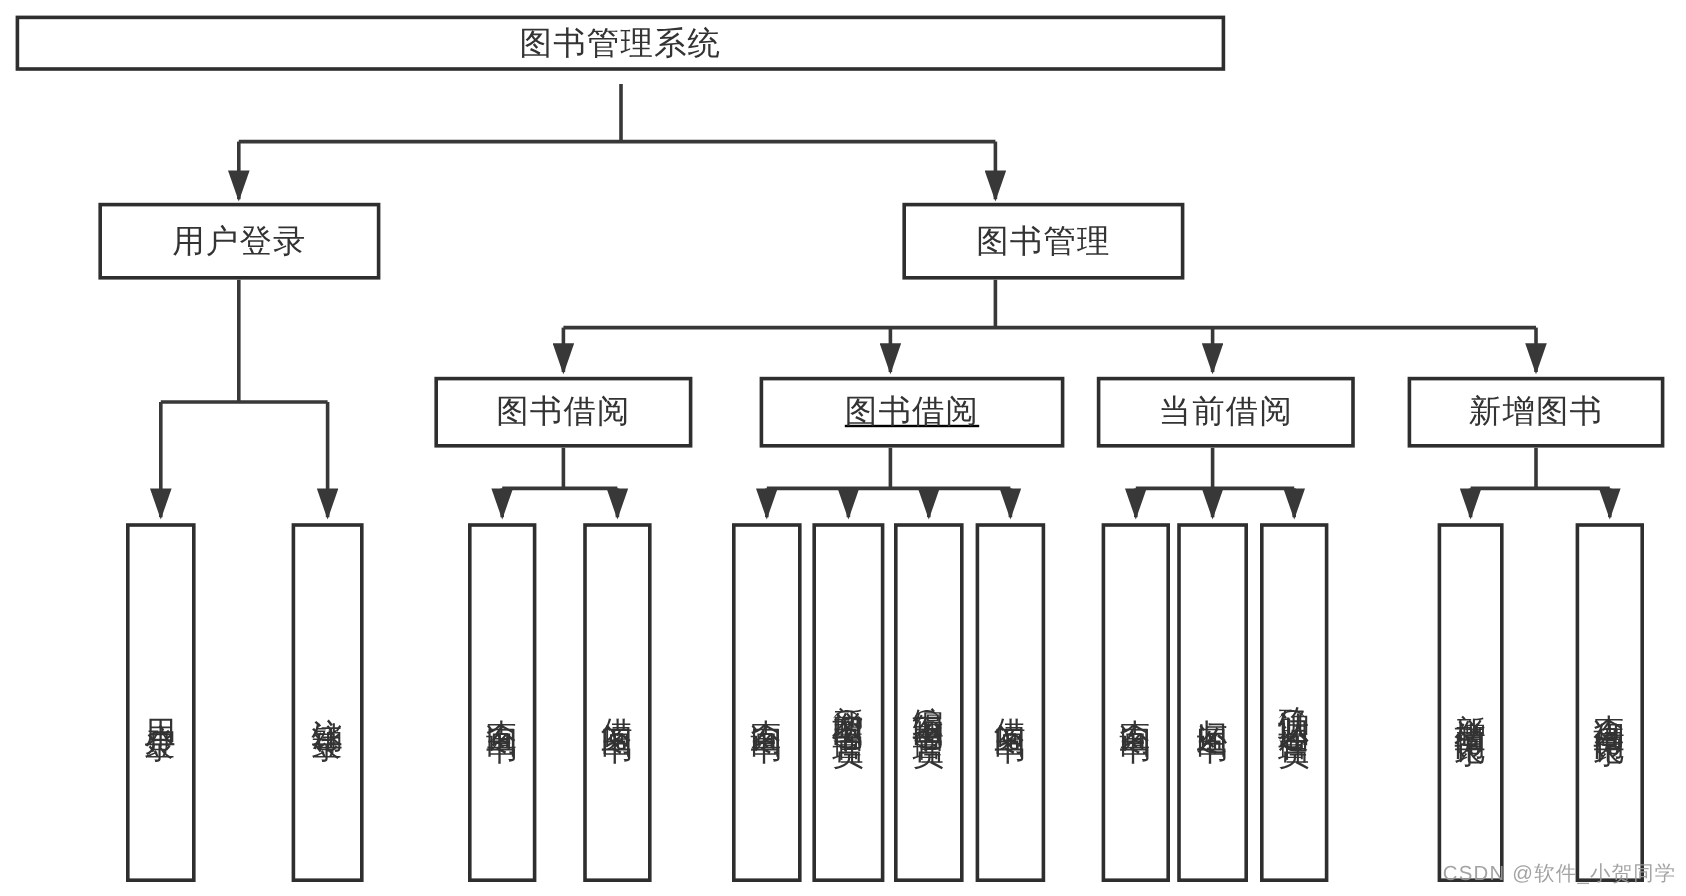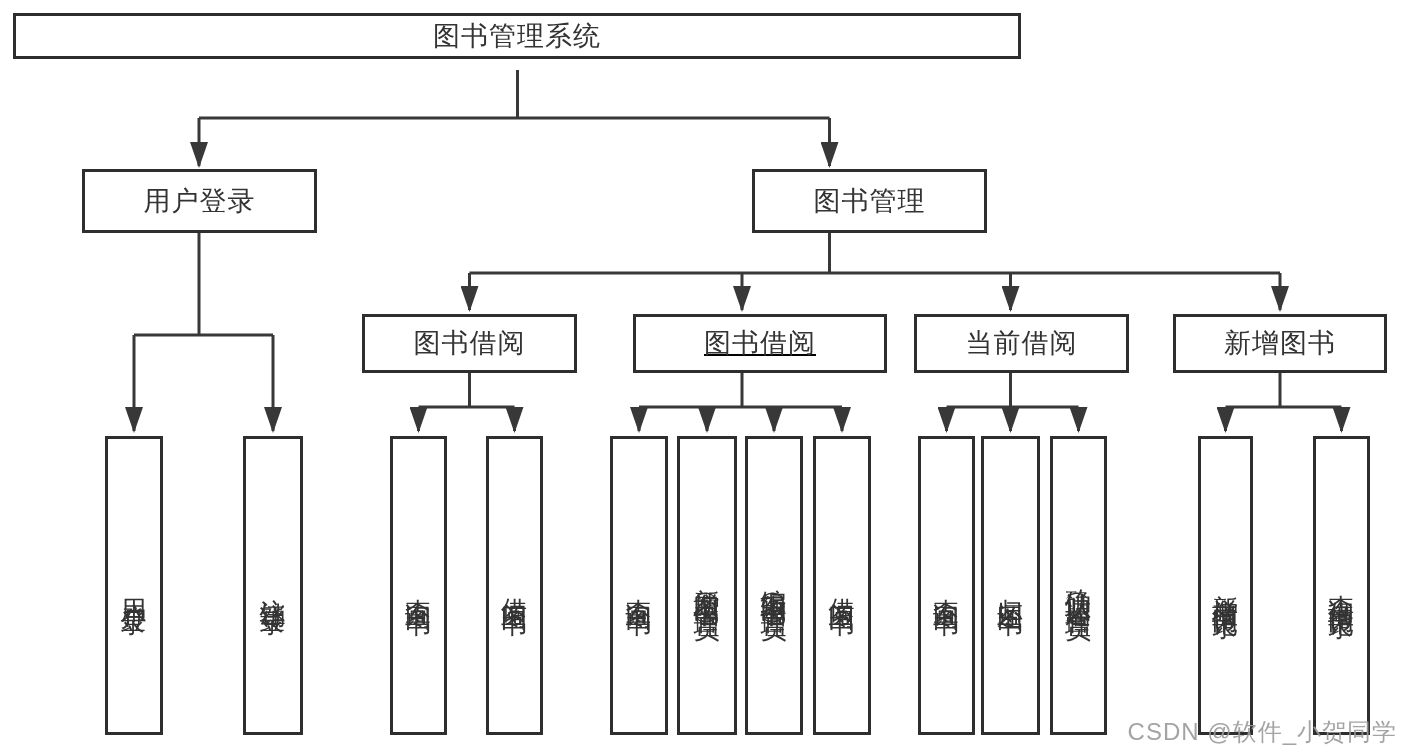--- a/index.html
+++ b/index.html
@@ -34,21 +34,21 @@
   }
   .vlabel{
     writing-mode:vertical-rl;
     text-orientation:mixed;
     font-size:26px;color:var(--text);
     letter-spacing:4px;line-height:1;
   }
   .watermark{
     position:absolute;
     right:8px;top:716px;
-    font-size:24px;
+    font-size:17px;
     color:var(--watermark);
     opacity:.9;
     z-index:5;
     white-space:nowrap;
     letter-spacing:1px;
   }
 </style>
 </head>
 <body>
 

